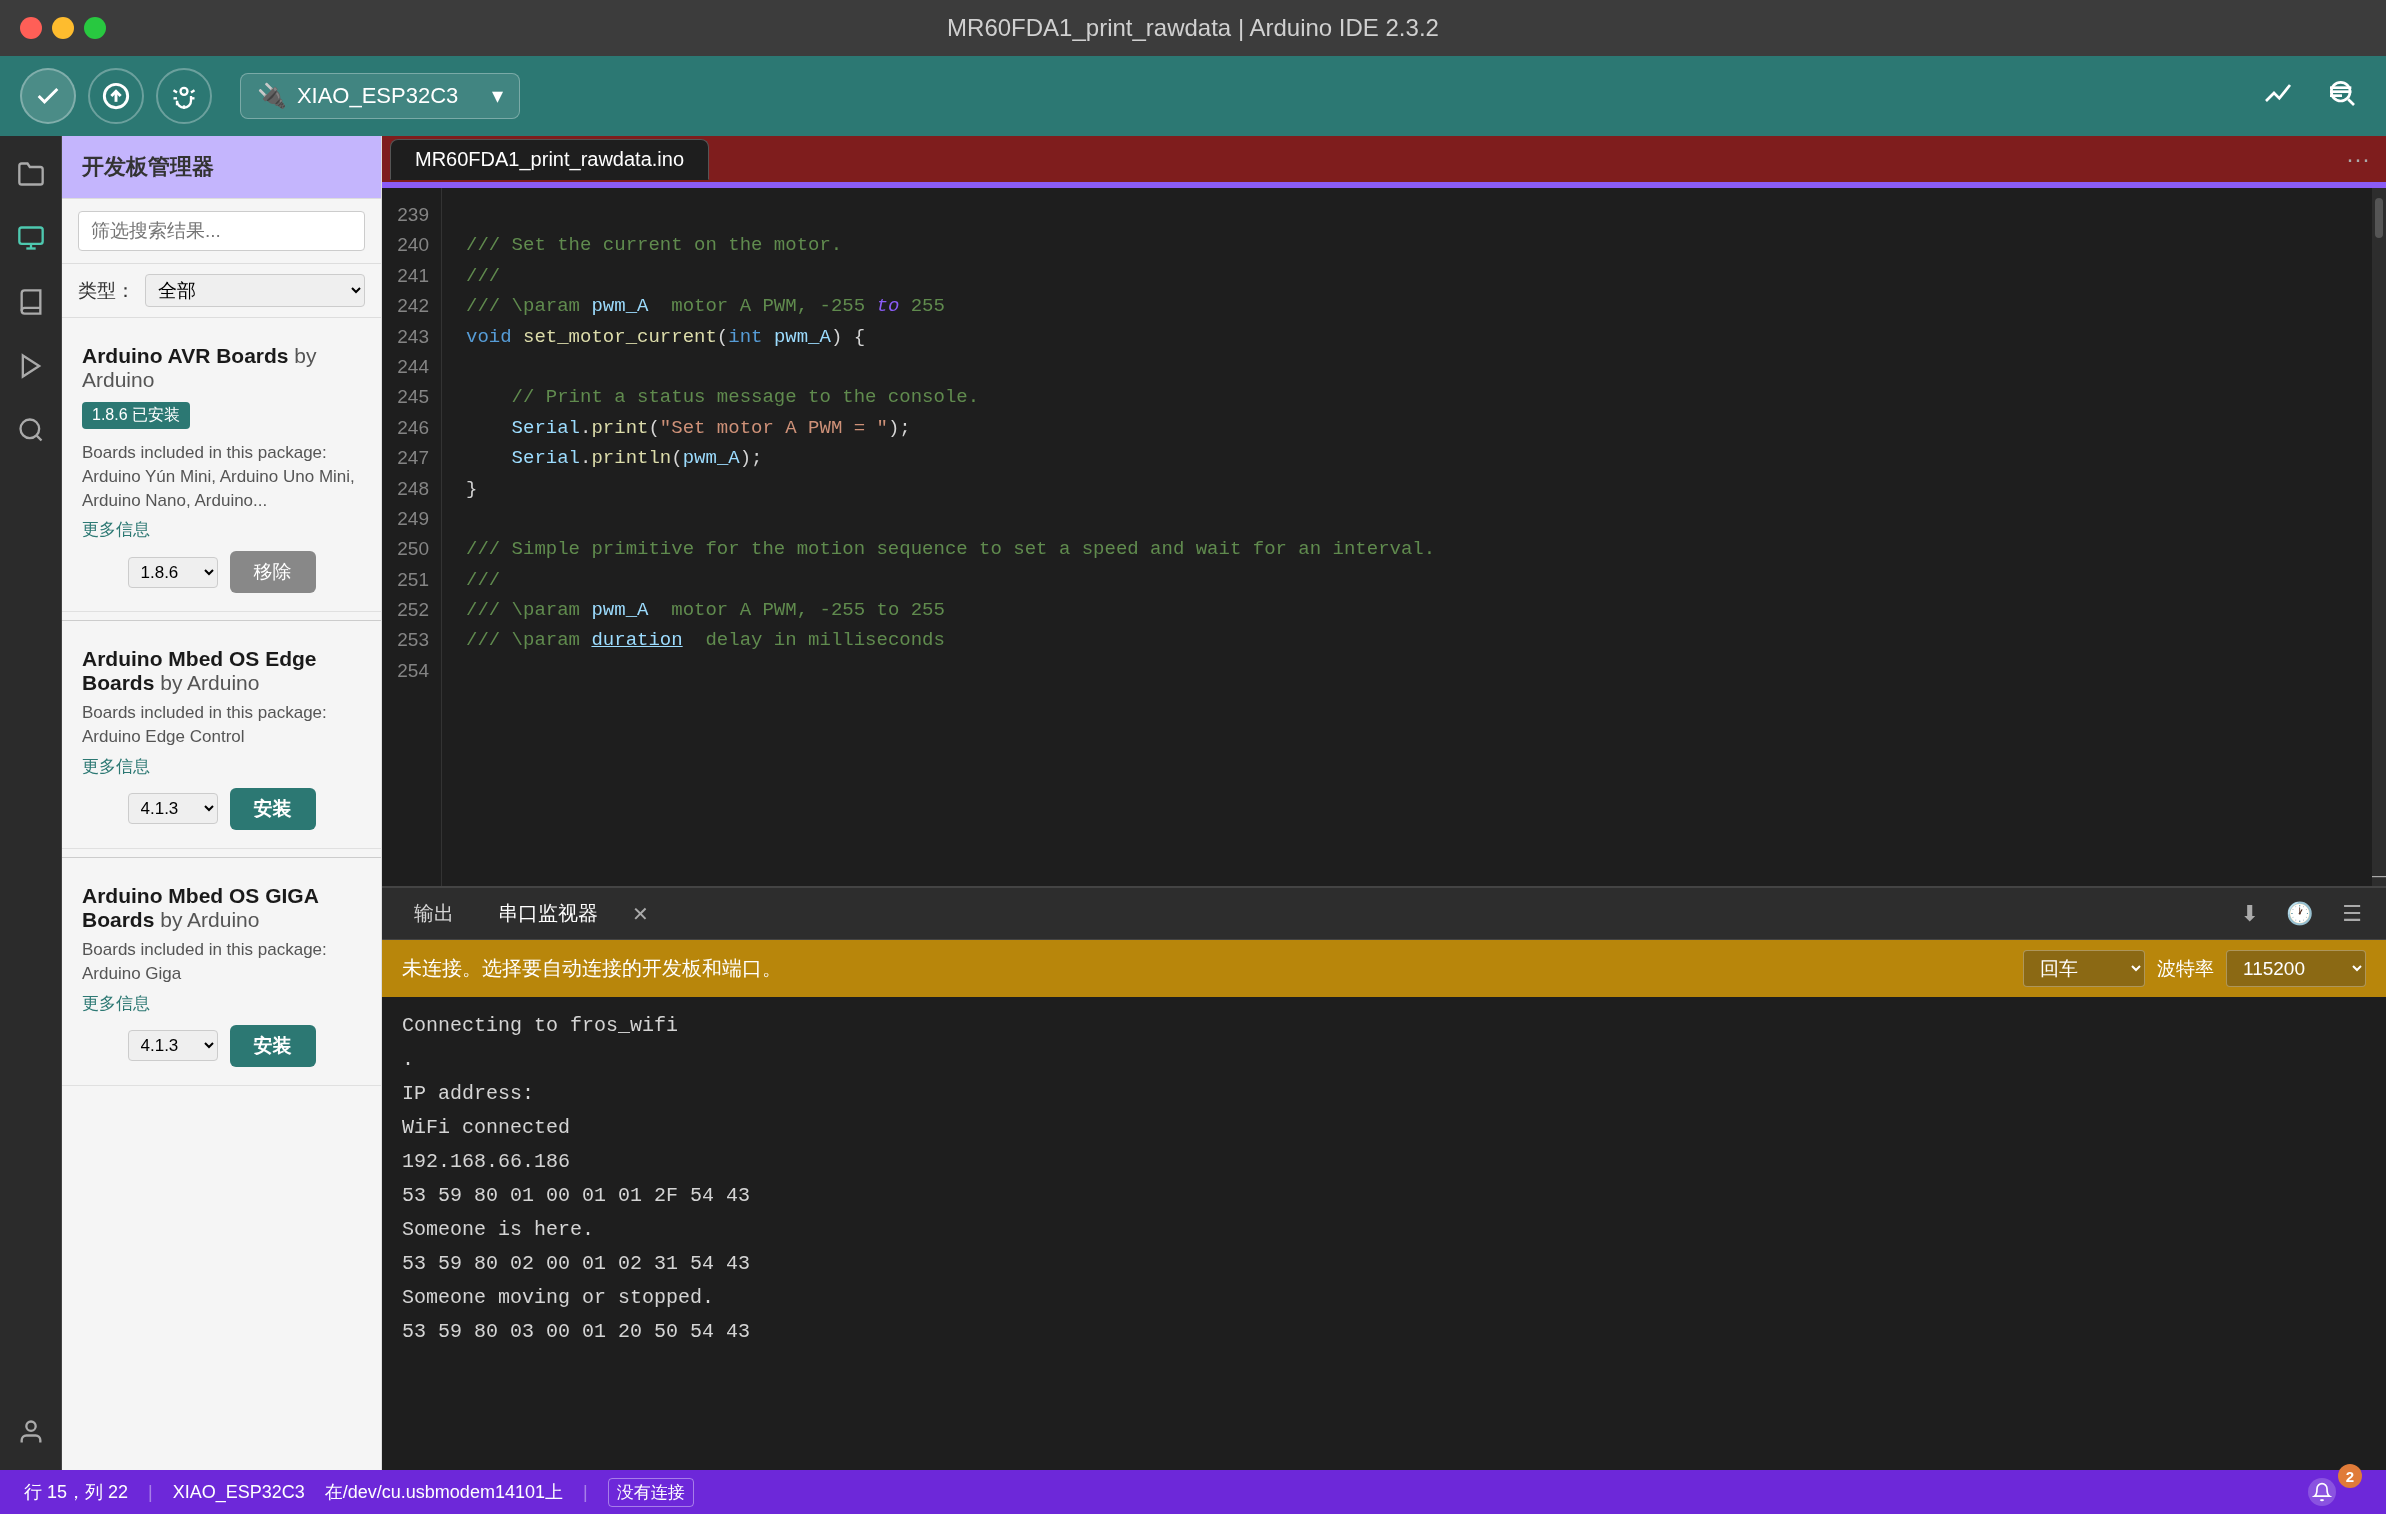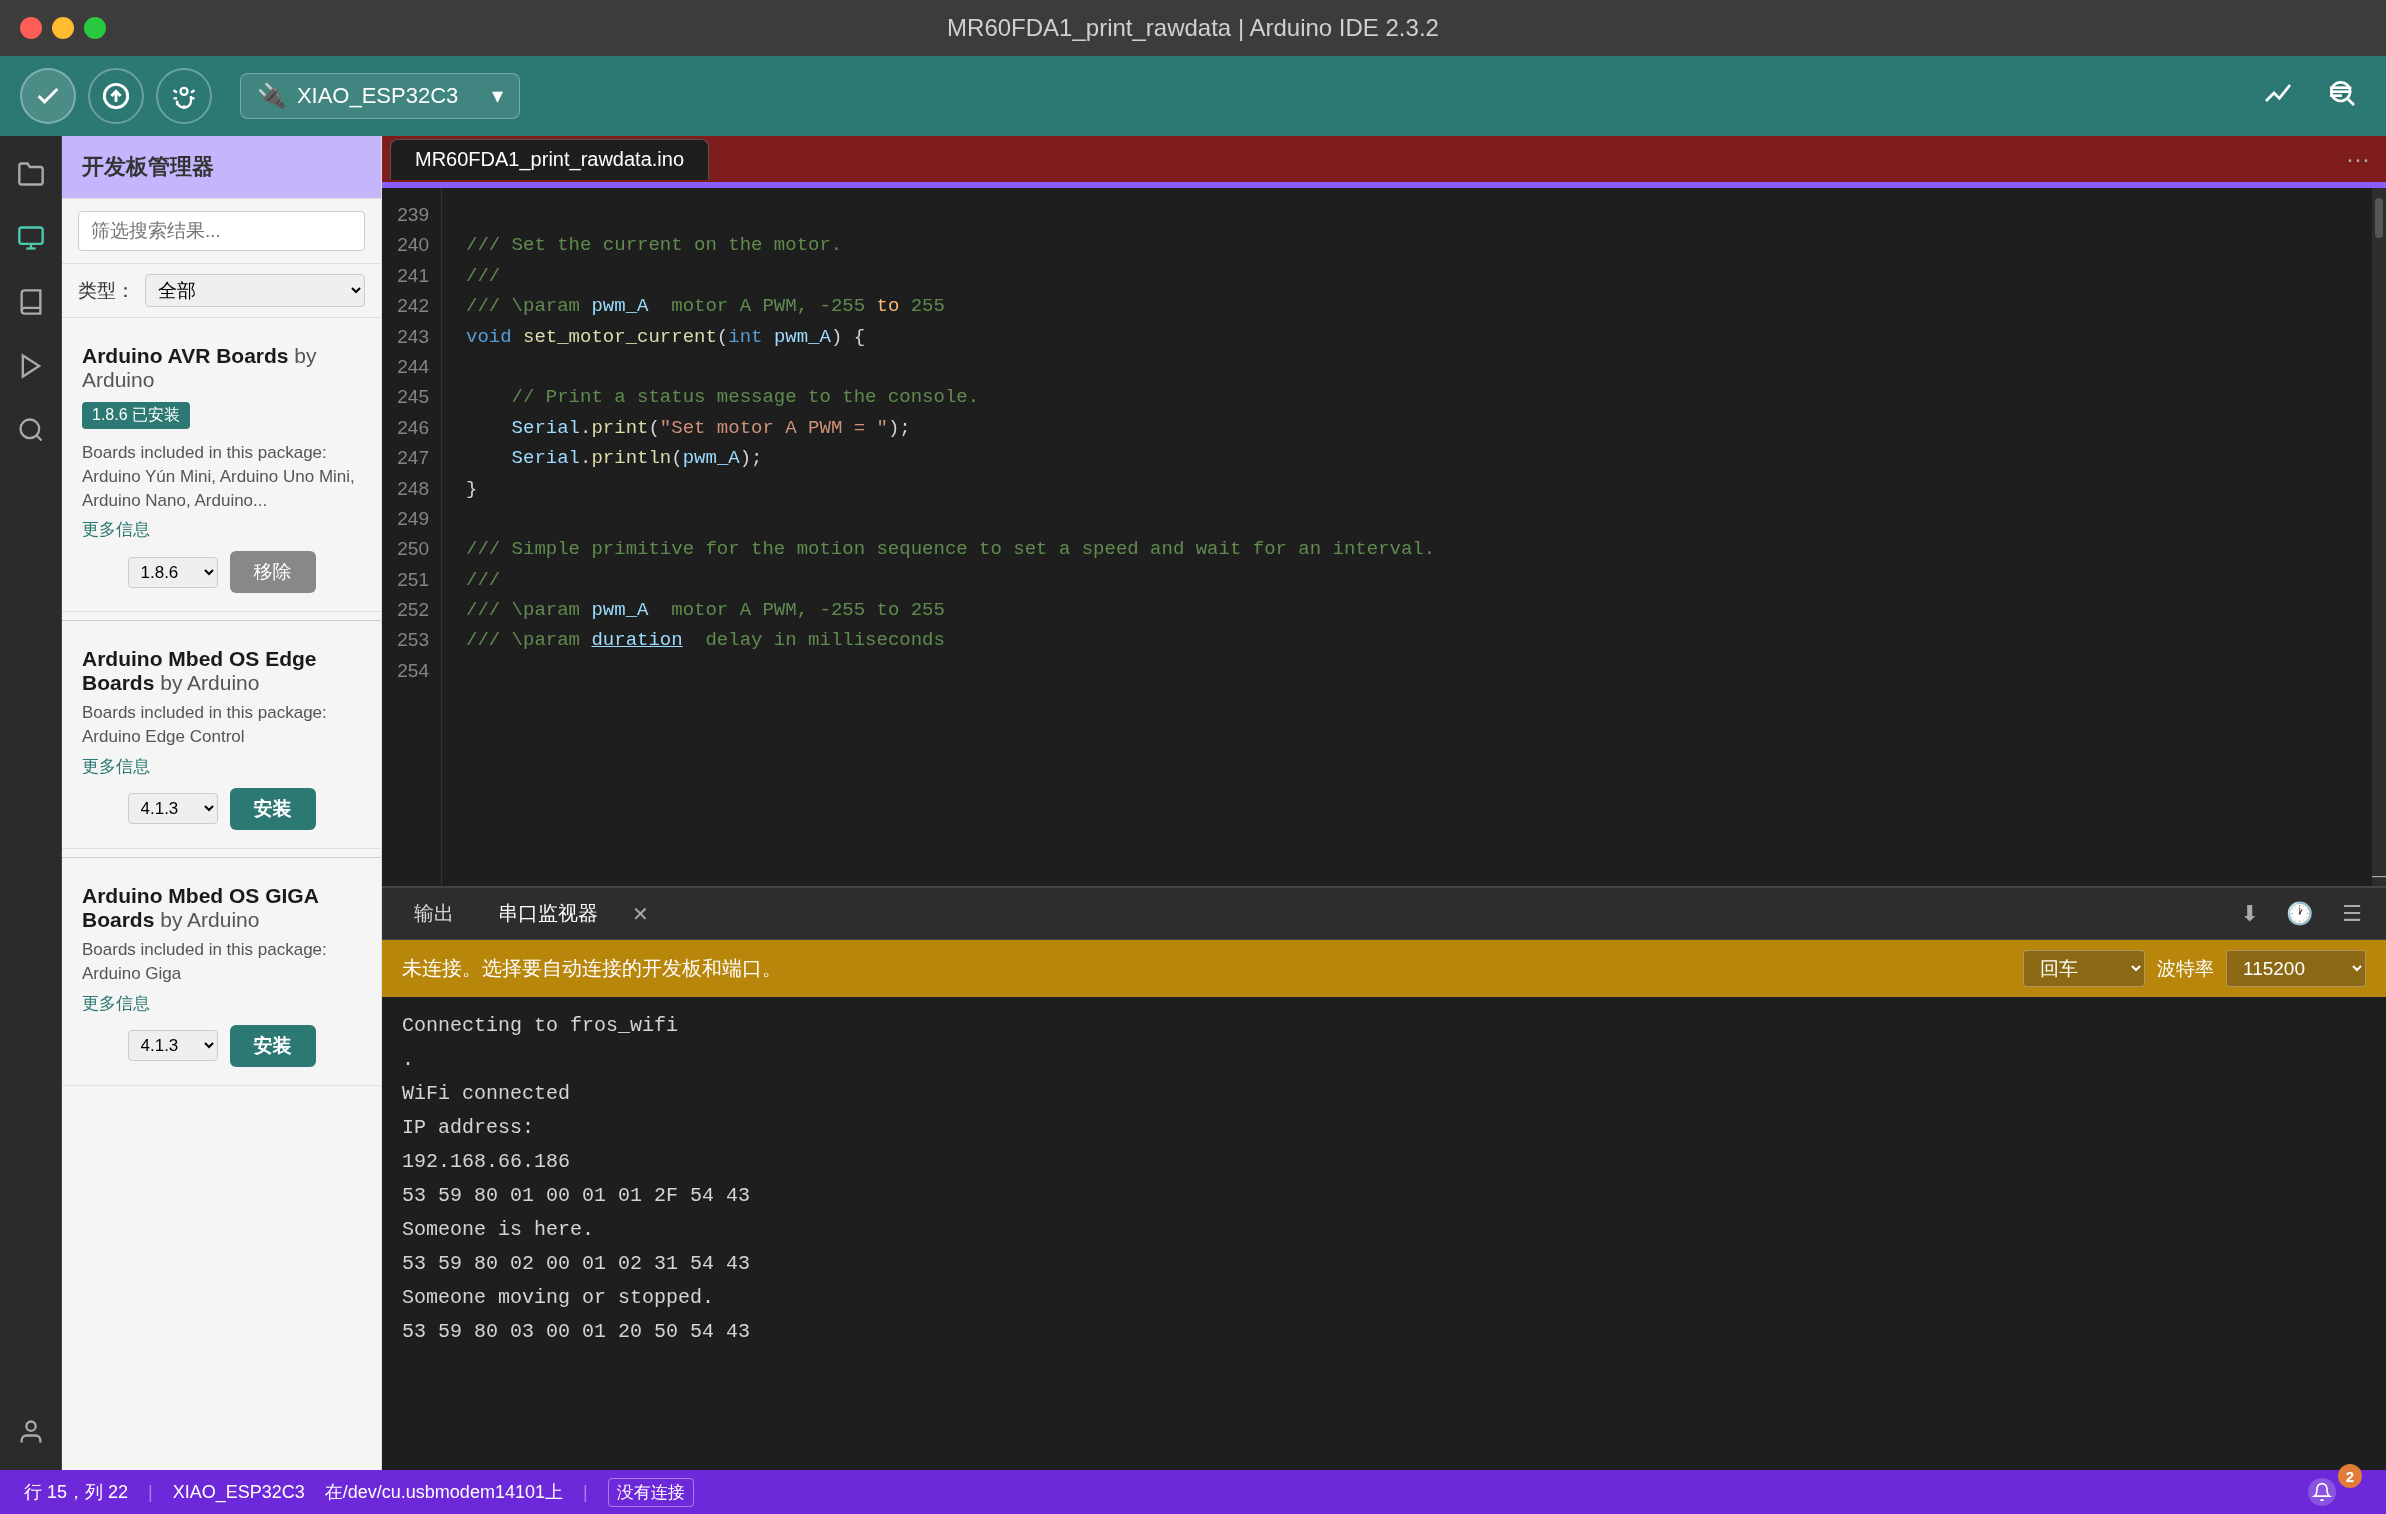--- a/index.html
+++ b/index.html
@@ -579,21 +579,21 @@
         <div>250</div>
         <div>251</div>
         <div>252</div>
         <div>253</div>
         <div>254</div>
       </div>
       <div class="code-content">
         <div class="code-line">&nbsp;</div>
         <div class="code-line c-comment">/// Set the current on the motor.</div>
         <div class="code-line c-comment">///</div>
-        <div class="code-line"><span class="c-comment">/// \param</span> <span class="c-param">pwm_A</span><span class="c-comment">  motor A PWM, -255 </span><span style="color:#fdba74;">to</span><span class="c-comment"> 255</span></div>
+        <div class="code-line"><span class="c-comment">/// \param</span> <span class="c-param">pwm_A</span><span class="c-comment">  motor A PWM, -255 </span><span style="color:#8b5cf6;font-style:italic;">to</span><span class="c-comment"> 255</span></div>
         <div class="code-line"><span class="c-keyword">void</span> <span class="c-func">set_motor_current</span><span class="c-punct">(</span><span class="c-keyword">int</span> <span class="c-param">pwm_A</span><span class="c-punct">) {</span></div>
         <div class="code-line">&nbsp;</div>
         <div class="code-line c-comment">    // Print a status message to the console.</div>
         <div class="code-line">    <span style="color:#9cdcfe;">Serial</span><span class="c-punct">.</span><span class="c-func">print</span><span class="c-punct">(</span><span class="c-string">"Set motor A PWM = "</span><span class="c-punct">);</span></div>
         <div class="code-line">    <span style="color:#9cdcfe;">Serial</span><span class="c-punct">.</span><span class="c-func">println</span><span class="c-punct">(</span><span class="c-param">pwm_A</span><span class="c-punct">);</span></div>
         <div class="code-line"><span class="c-punct">}</span></div>
         <div class="code-line">&nbsp;</div>
         <div class="code-line c-comment">/// Simple primitive for the motion sequence to set a speed and wait for an interval.</div>
         <div class="code-line c-comment">///</div>
         <div class="code-line"><span class="c-comment">/// \param</span> <span class="c-param">pwm_A</span><span class="c-comment">  motor A PWM, -255 to 255</span></div>
@@ -638,22 +638,22 @@
             <option>19200</option>
             <option>38400</option>
             <option>57600</option>
             <option selected="">115200</option>
           </select>
         </div>
       </div>
       <div class="serial-output">
         <div>Connecting to fros_wifi</div>
         <div>.</div>
+        <div>IP address:</div>
         <div>WiFi connected</div>
-        <div>IP address:</div>
         <div>192.168.66.186</div>
         <div>53 59 80 01 00 01 01 2F 54 43</div>
         <div>Someone is here.</div>
         <div>53 59 80 02 00 01 02 31 54 43</div>
         <div>Someone moving <span style="color:#d4d4d4;">or</span> stopped.</div>
         <div>53 59 80 03 00 01 20 50 54 43</div>
 
       </div>
     </div>
   </div>

